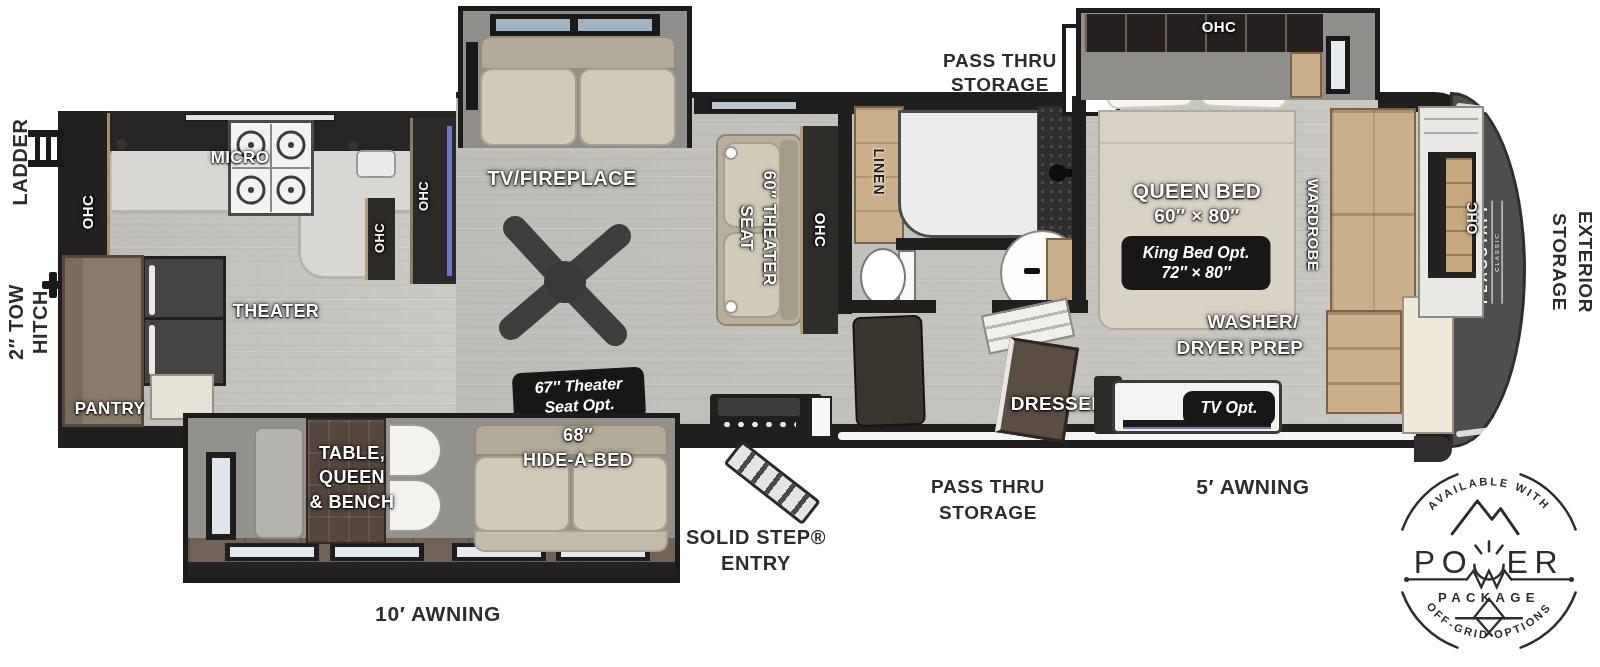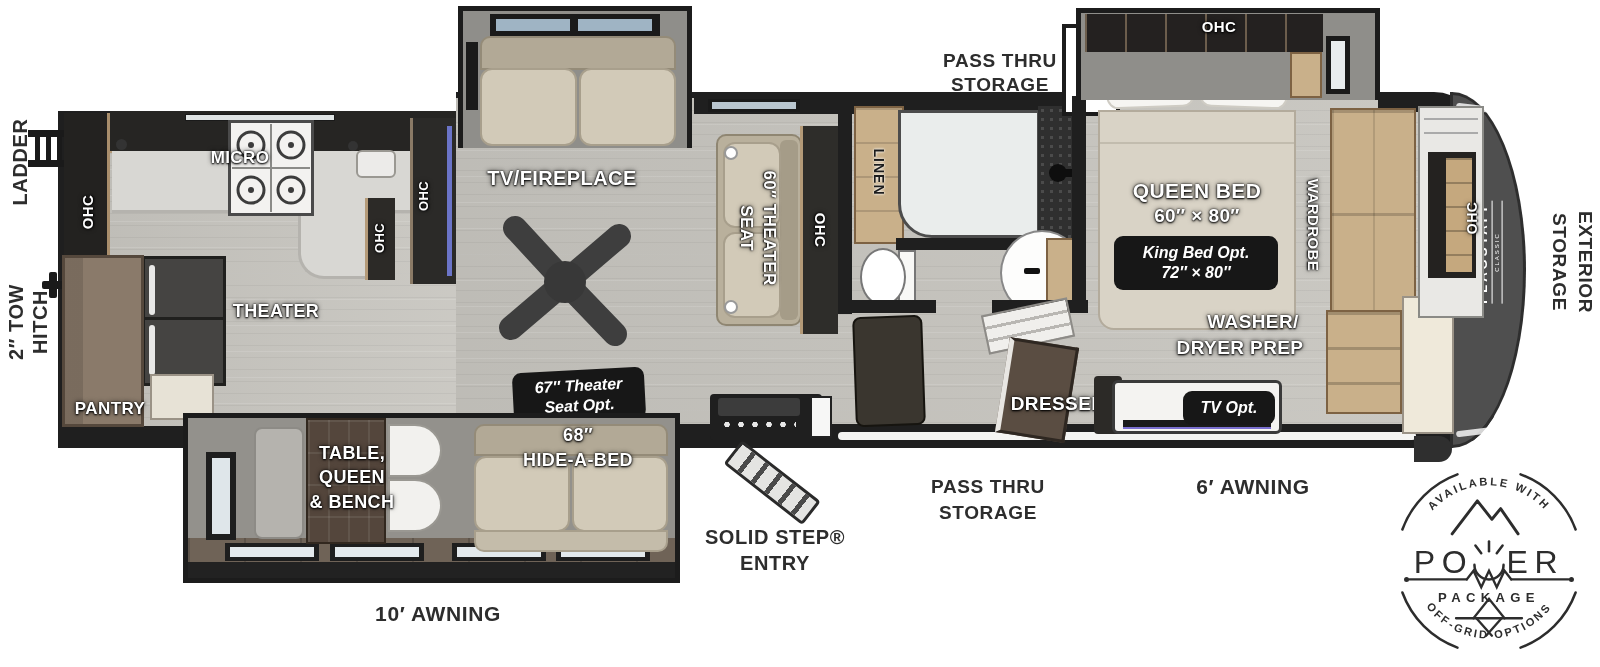--- a/index.html
+++ b/index.html
@@ -186,21 +186,21 @@
 
   <div class="abs" style="left:1098px;top:110px;width:198px;height:220px;background:#d9d3c6;border:2px solid #b3ab9c;border-radius:0 0 16px 16px;box-sizing:border-box;">
     <div class="abs" style="left:0;top:30px;width:194px;height:2px;background:#c2bcae;"></div>
   </div>
   <div class="abs" style="left:1106px;top:58px;width:88px;height:50px;background:#f6f5f2;border:2px solid #cfccc4;border-radius:12px;box-sizing:border-box;transform:rotate(-2deg);"></div>
   <div class="abs" style="left:1200px;top:58px;width:88px;height:50px;background:#f6f5f2;border:2px solid #cfccc4;border-radius:12px;box-sizing:border-box;transform:rotate(2deg);"></div>
   <div class="ctr lin" style="left:1197px;top:203px;font-size:21px;line-height:1.3;">
     <div>QUEEN BED</div>
     <div style="font-size:19px;">60″ × 80″</div>
   </div>
-  <div class="badge" style="left:1196px;top:263px;width:164px;height:54px;font-size:16px;text-align:center;">
+  <div class="badge" style="left:1196px;top:263px;width:149px;height:54px;font-size:16px;text-align:center;">
     <div>King Bed Opt.</div>
     <div>72″ × 80″</div>
   </div>
 
   <div class="abs slide" style="left:1076px;top:8px;width:304px;height:92px;box-sizing:border-box;border-bottom:none;"></div>
   <div class="abs" style="left:1085px;top:14px;width:238px;height:38px;background:#242120;background-image:linear-gradient(90deg,rgba(180,154,120,.5) 0 2px,transparent 2px);background-size:40px 100%;"></div>
   <div class="ctr lin" style="left:1219px;top:27px;font-size:15px;">OHC</div>
   <div class="abs wood" style="left:1290px;top:52px;width:32px;height:46px;"></div>
   <div class="abs" style="left:1326px;top:36px;width:24px;height:58px;background:#1a1a1a;">
     <div class="abs" style="left:5px;top:5px;width:14px;height:48px;background:#e8ecee;"></div>
@@ -229,30 +229,30 @@
     <div class="abs" style="left:26px;top:50px;width:26px;height:114px;background:#c5a87e;background-image:linear-gradient(180deg,rgba(0,0,0,.25) 0 2px,transparent 2px);background-size:100% 24px;"></div>
   </div>
   <div class="ctr rm90 lin" style="left:1472px;top:218px;font-size:14px;">OHC</div>
 
   <div class="abs" style="left:710px;top:394px;width:112px;height:46px;background:#1f1f1f;border-radius:4px;">
     <div class="abs" style="left:8px;top:4px;width:82px;height:18px;background:#3c3c3c;border-radius:3px;"></div>
     <div class="abs" style="left:10px;top:26px;width:76px;height:9px;background-image:radial-gradient(circle,#e8e8e8 2.5px,transparent 3px);background-size:14px 9px;"></div>
   </div>
   <div class="abs" style="left:810px;top:396px;width:22px;height:42px;background:#f7f7f6;border:2px solid #222;box-sizing:border-box;"></div>
   <div class="abs" style="left:742px;top:440px;width:100px;height:30px;transform:rotate(38deg);transform-origin:0 0;border:3px solid #2a2a2a;box-sizing:border-box;border-radius:4px;background:repeating-linear-gradient(90deg,#e4e4e2 0 12px,#4a4a4a 12px 17px);"></div>
-  <div class="ctr lout" style="left:775px;top:550px;font-size:20px;line-height:1.3;">
+  <div class="ctr lout" style="left:756px;top:550px;font-size:20px;line-height:1.3;">
     <div>SOLID STEP®</div>
     <div>ENTRY</div>
   </div>
 
   <div class="ctr lout" style="left:988px;top:500px;font-size:19px;line-height:1.35;">
     <div>PASS THRU</div>
     <div>STORAGE</div>
   </div>
-  <div class="ctr lout" style="left:1253px;top:487px;font-size:21px;">6′ AWNING</div>
+  <div class="ctr lout" style="left:1253px;top:487px;font-size:21px;">5′ AWNING</div>
   <div class="ctr lout" style="left:438px;top:614px;font-size:21px;">10′ AWNING</div>
 
   <div class="abs slide" style="left:183px;top:413px;width:497px;height:170px;box-sizing:border-box;background:#93918c;"></div>
   <div class="abs" style="left:188px;top:538px;width:487px;height:28px;background:#6f6357;background-image:linear-gradient(90deg,rgba(0,0,0,.15) 0 2px,transparent 2px);background-size:56px 100%;"></div>
   <div class="abs" style="left:188px;top:562px;width:487px;height:16px;background:#222;"></div>
   <div class="abs" style="left:225px;top:543px;width:94px;height:18px;background:#1e1e1e;">
       <div class="abs" style="left:5px;top:4px;width:84px;height:10px;background:#e3e9ec;"></div>
     </div>
   <div class="abs" style="left:330px;top:543px;width:94px;height:18px;background:#1e1e1e;">
       <div class="abs" style="left:5px;top:4px;width:84px;height:10px;background:#e3e9ec;"></div>

